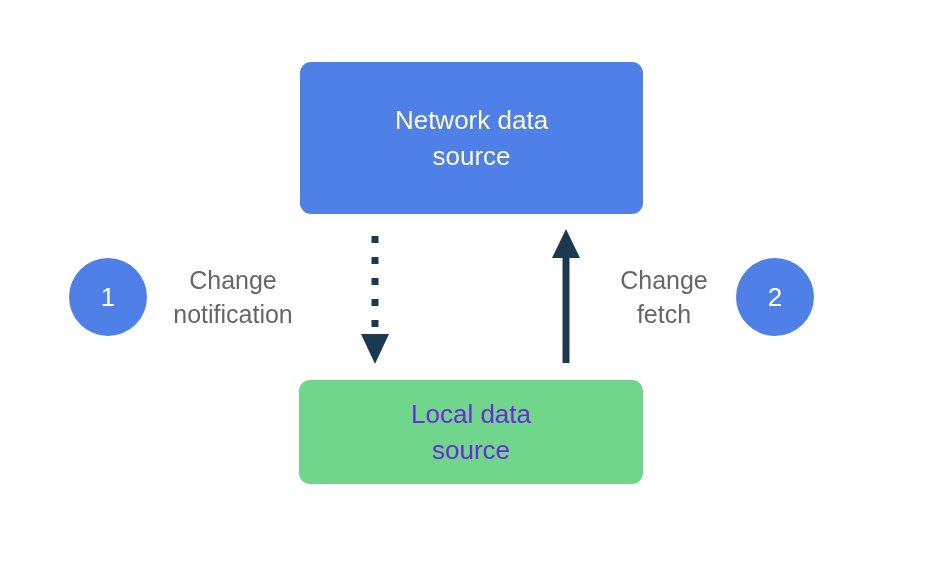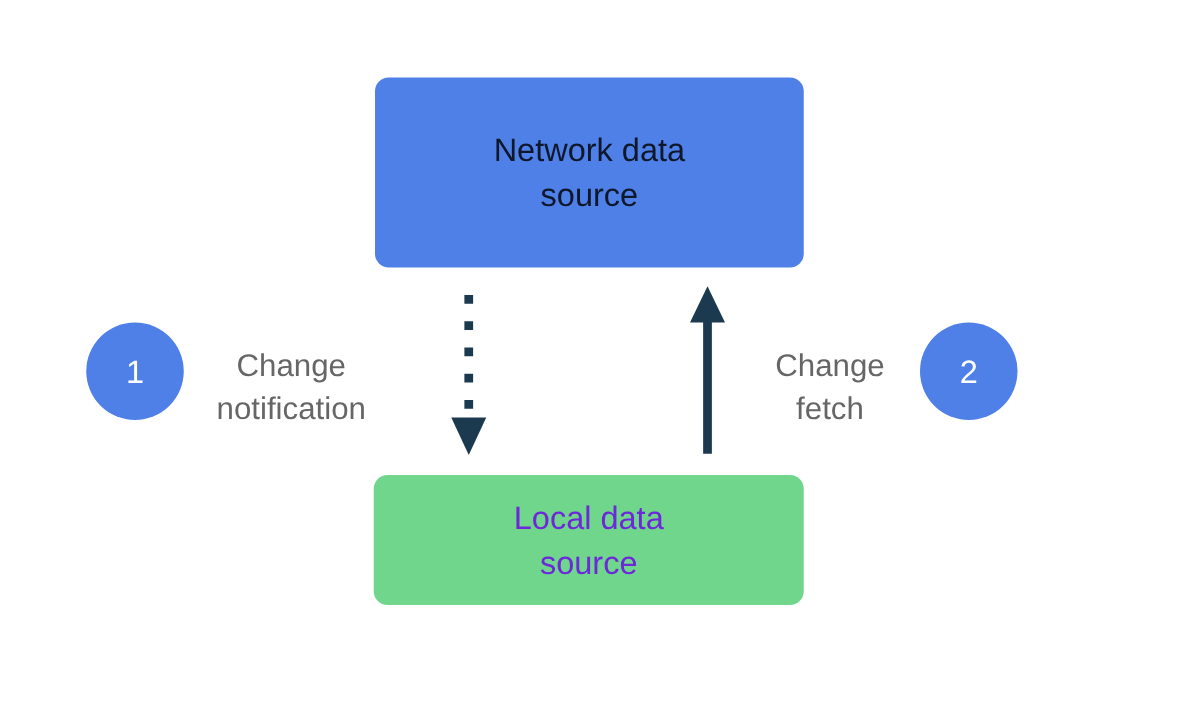--- a/index.html
+++ b/index.html
@@ -55,38 +55,37 @@
   }
   .badge-1 { left: 69px;  top: 258px; }
   .badge-2 { left: 736px; top: 258px; }
   .step-label {
     position: absolute;
     color: #666666;
     font-size: 25px;
     line-height: 34px;
     text-align: center;
     white-space: pre-line;
-    margin-top: 13px;
   }
   .step-label-1 { left: 145px; top: 263px; width: 176px; }
   .step-label-2 { left: 594px; top: 263px; width: 140px; }
   .arrow {
     position: absolute;
     width: 32px;
     height: 136px;
   }
   .arrow-down { left: 359px; top: 229px; }
   .arrow-up   { left: 550px; top: 229px; }
 </style>
 </head>
 <body>
 
 <div class="canvas">
 
-  <div class="node node-network" style="background-color: rgb(78, 128, 232); color: #0f172a;">Network data
+  <div class="node node-network" style="background-color: rgb(78, 128, 232); color: #fef9c3;">Network data
 source</div>
 
   <svg class="arrow arrow-down" viewBox="0 0 32 136">
     <line x1="16" y1="7" x2="16" y2="104" stroke="#1c3a4f" stroke-width="7" stroke-dasharray="7 14"></line>
     <polygon points="2,105 30,105 16,135" fill="#1c3a4f"></polygon>
   </svg>
 
   <svg class="arrow arrow-up" viewBox="0 0 32 136">
     <polygon points="16,0 2,29 30,29" fill="#1c3a4f"></polygon>
     <line x1="16" y1="27" x2="16" y2="134" stroke="#1c3a4f" stroke-width="7"></line>

